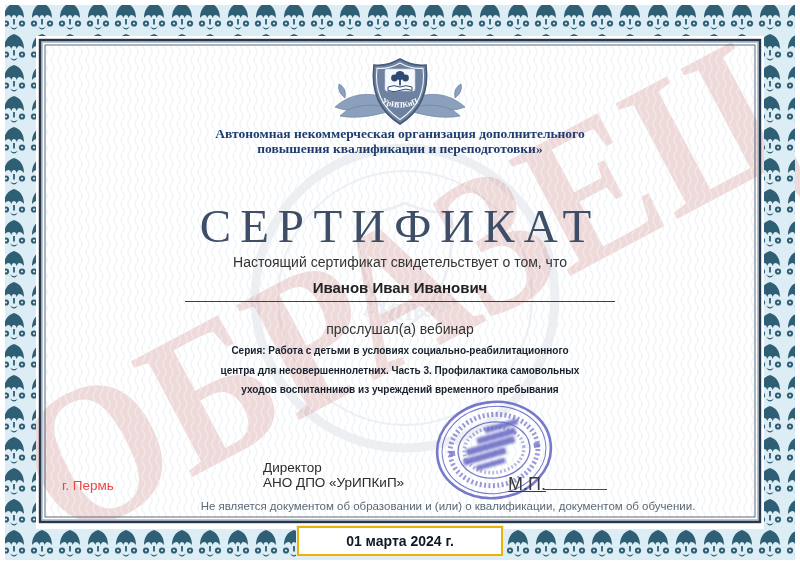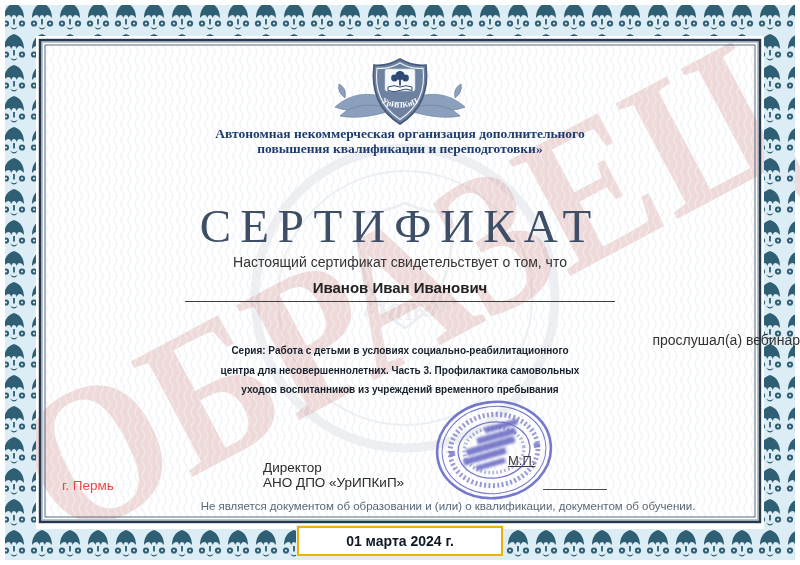--- a/index.html
+++ b/index.html
@@ -8,25 +8,25 @@
   .bg-layer{position:absolute;inset:0;z-index:0;}
   .txt{position:absolute;z-index:2;}
   .center{left:0;width:100%;text-align:center;}
   .org{top:126px;font-family:"Liberation Serif","DejaVu Serif",serif;font-weight:bold;
        font-size:13.5px;line-height:15px;color:#1e3c6e;}
   .title{top:170px;font-family:"Liberation Serif","DejaVu Serif",serif;font-weight:400;
          font-size:47px;line-height:62px;letter-spacing:9px;color:#3d4e66;margin-top:25px;}
   .statement{top:254px;font-size:14px;color:#333333;}
   .name{top:279px;font-size:15px;font-weight:bold;color:#222222;}
   .name-rule{top:301px;left:185px;width:430px;height:0;border-bottom:1.6px solid #3f3f3f;}
-  .action{top:332px;font-size:14px;color:#333333;text-align:right;}
+  .action{top:321px;font-size:14px;color:#333333;}
   .course{top:341px;font-size:10px;font-weight:bold;line-height:19.5px;color:#16202c;}
   .city{left:62px;top:478px;font-size:13.5px;color:#ef4444;}
   .signatory{left:263px;top:461px;font-size:13.5px;line-height:14.5px;color:#2b2b2b;text-align:left;}
-  .mp{left:508px;top:453px;font-size:13px;color:#3a3a3a;text-decoration:underline;}
+  .mp{left:508px;top:474px;font-size:18px;color:#3a3a3a;text-decoration:underline;}
   .sig-line{left:543px;top:489px;width:64px;height:0;border-bottom:1.5px solid #4a4a4a;}
   .disclaimer{top:500px;font-size:11.5px;color:#5a6875;padding-left:48px;}
   .date-box{left:297px;top:526px;width:202px;height:26px;background:#ffffff;
             border:2px solid #eab308;display:flex;align-items:center;justify-content:center;
             z-index:3;box-shadow:0 0 0 1px #e8edf2;}
   .date-box span{font-size:14px;font-weight:bold;color:#101827;}
 </style>
 </head>
 <body>
 

